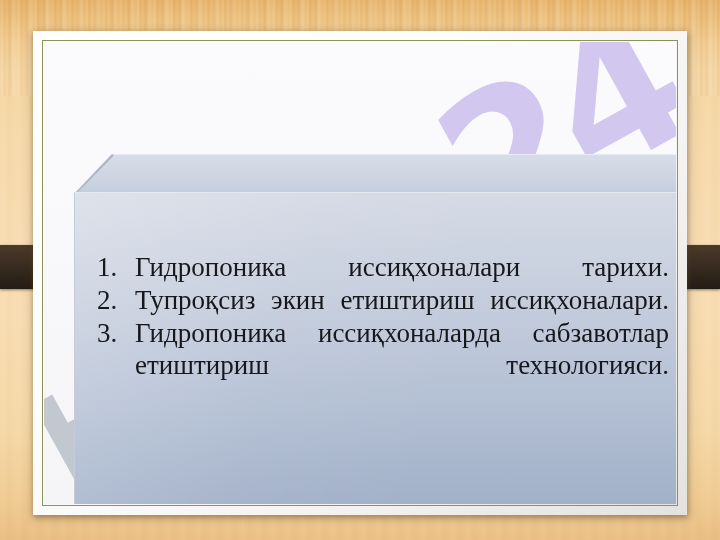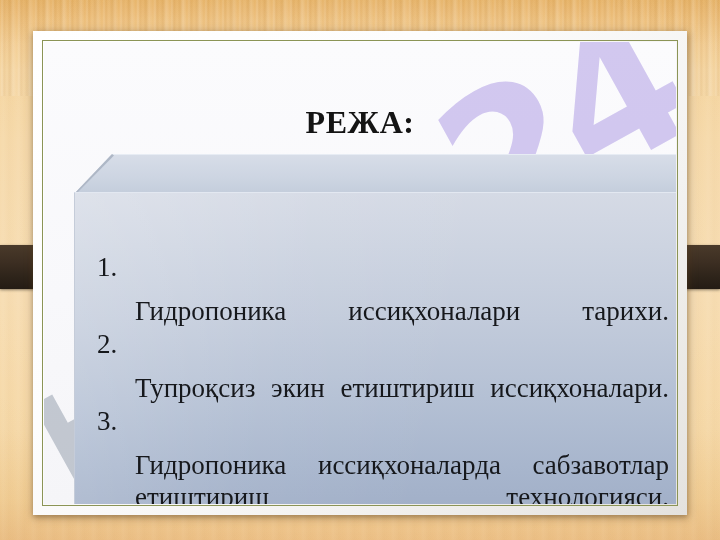--- a/index.html
+++ b/index.html
@@ -170,21 +170,20 @@
     padding-left:14px;
     box-sizing:border-box;
     font-size:27px;
   }
   .li-text{
     flex:1 1 auto;
     text-align:justify;
     text-align-last:left;
     text-justify:inter-word;
     hyphens:none;
-    margin-top:44px;
   }
   .li-text.j-full{ text-align-last:justify; }
 </style>
 </head>
 <body>
 
 <div id="slide">
 
   <div class="bg-base"></div>
   <div class="bg-grain"></div>
@@ -199,21 +198,20 @@
   <div class="frame-shadow"></div>
   <div class="frame">
     <div class="frame-inner-line"></div>
     <div class="frame-inner-line2"></div>
 
     <div class="canvas">
 
       <div class="wm24">24</div>
       <div class="wm-hujjat">Hujjat</div>
 
-      <div class="title">РЕЖА:</div>
 
       <div class="box-wrap">
 
         <div class="box-lid"></div>
         <div class="box-lid-edge"></div>
 
         <div class="box-front">
           <div class="box-front-sheen"></div>
 
           <div class="list">

